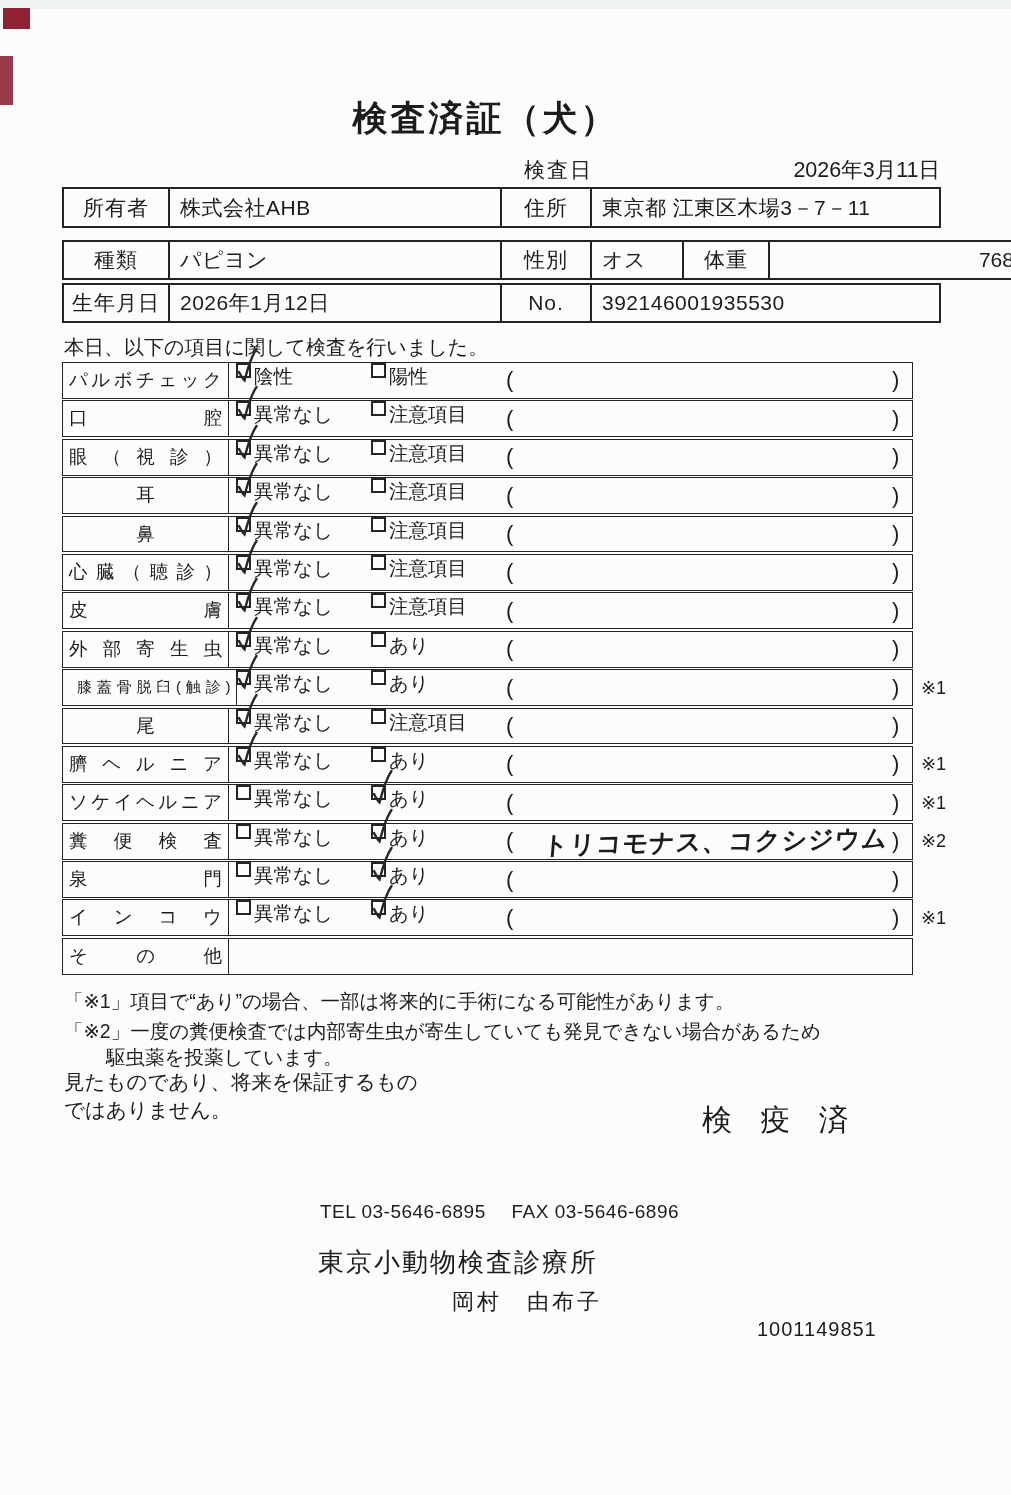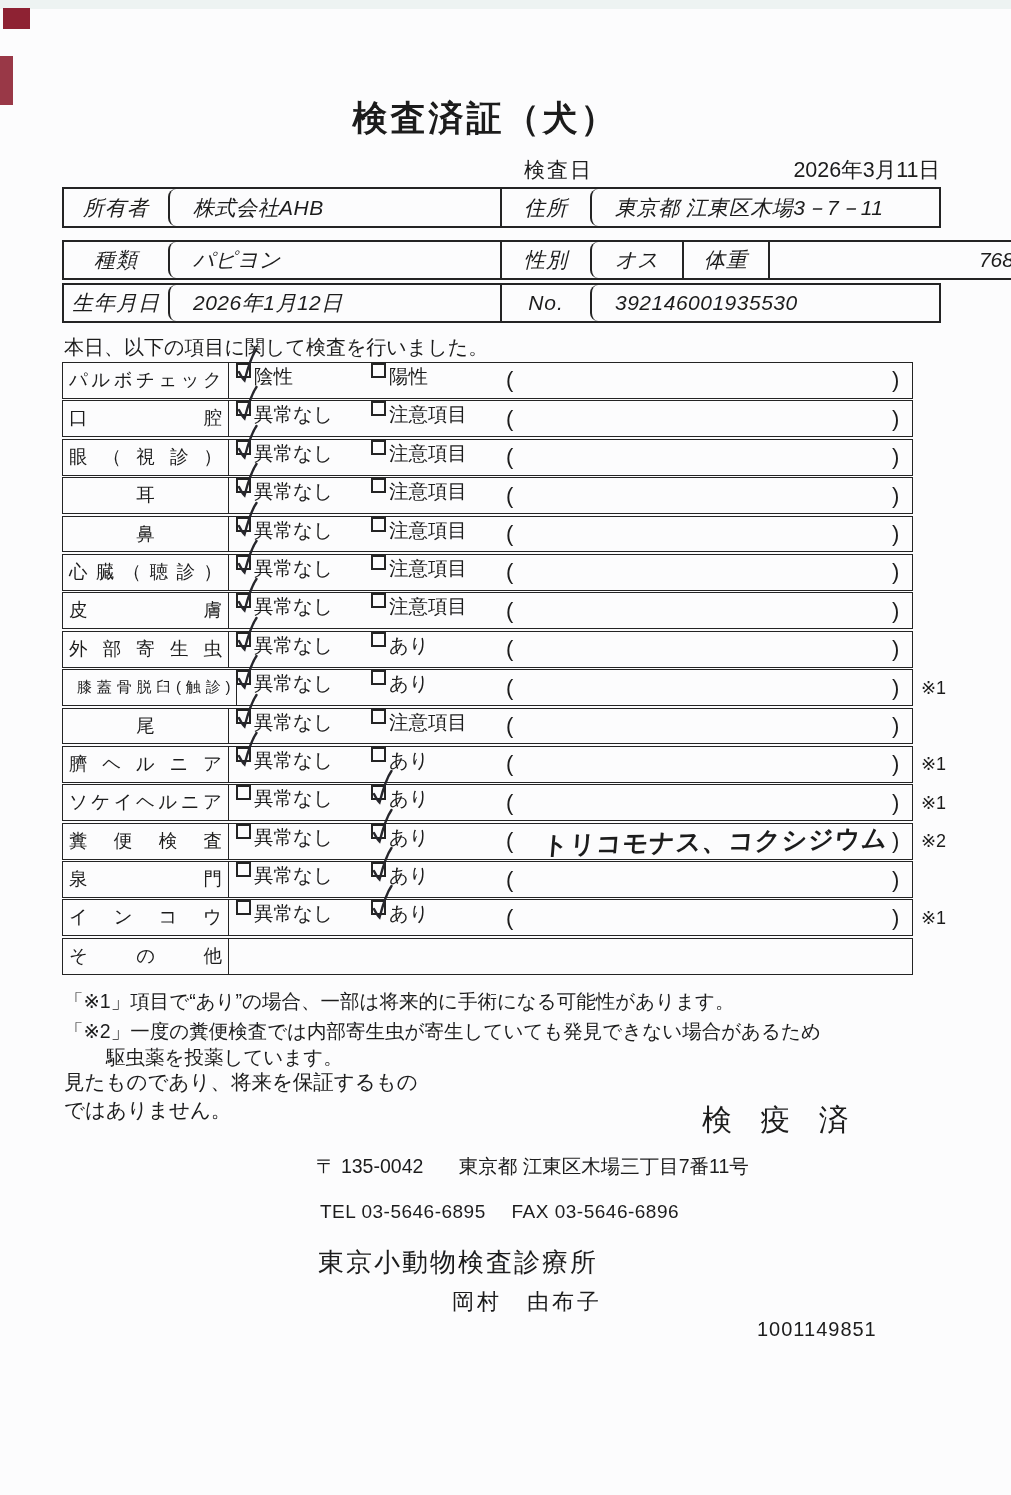--- a/index.html
+++ b/index.html
@@ -16,24 +16,24 @@
   .title{position:absolute;left:0;top:95px;width:100%;text-align:center;
     font-size:35px;font-weight:600;letter-spacing:3px;transform:translateX(-20px);}
 
   .examdate-label{position:absolute;left:524px;top:156px;font-size:21px;letter-spacing:2px;}
   .examdate-value{position:absolute;right:71px;top:155px;font-size:21.5px;}
 
   .box{position:absolute;border:2.2px solid #242424;box-sizing:border-box;display:flex;background:transparent;}
   .owner-box{left:62px;top:187px;width:879px;height:41px;}
   .breed-box{left:62px;top:240px;width:988px;height:40px;}
   .birth-box{left:62px;top:283px;width:879px;height:40px;}
-  .cell{display:flex;align-items:center;box-sizing:border-box;height:100%;font-size:21px;font-style:italic;}
+  .cell{display:flex;align-items:center;box-sizing:border-box;height:100%;font-size:21px;}
   .cell + .cell{border-left:2.2px solid #242424;}
   .cell.lab{justify-content:center;letter-spacing:1px;}
-  .cell.val{padding-left:23px;letter-spacing:.5px;border-radius:8px;}
+  .cell.val{padding-left:10px;letter-spacing:.5px;}
   .w-lab1{width:104px;}
   .w-val1{width:332px;}
   .w-lab2{width:90px;}
   .w-val2{width:92px;}
   .w-lab3{width:86px;}
   .grow{flex:1;}
   .weight-val{justify-content:flex-end;padding-right:10px;}
   .weight-unit{font-size:18px;margin-left:14px;}
 
   .statement{position:absolute;left:64px;top:334px;font-size:20px;}
@@ -415,24 +415,20 @@
   <div class="fn2a">「※2」一度の糞便検査では内部寄生虫が寄生していても発見できない場合があるため</div>
   <div class="fn2b">駆虫薬を投薬しています。</div>
 
   <div class="disclaimer">
     <div>見たものであり、将来を保証するもの</div>
     <div>ではありません。</div>
   </div>
 
   <div class="stamp">検 疫 済</div>
 
-  <div class="postal-line">
-    <span>〒 135-0042</span>
-    <span class="addr">東京都 江東区木場三丁目7番11号</span>
-  </div>
   <div class="tel-line">
     <span>TEL 03-5646-6895</span>
     <span class="fax">FAX 03-5646-6896</span>
   </div>
   <div class="clinic">東京小動物検査診療所</div>
   <div class="vet">岡村　由布子</div>
   <div class="serial">1001149851</div>
 </div>
 
 </body></html>

